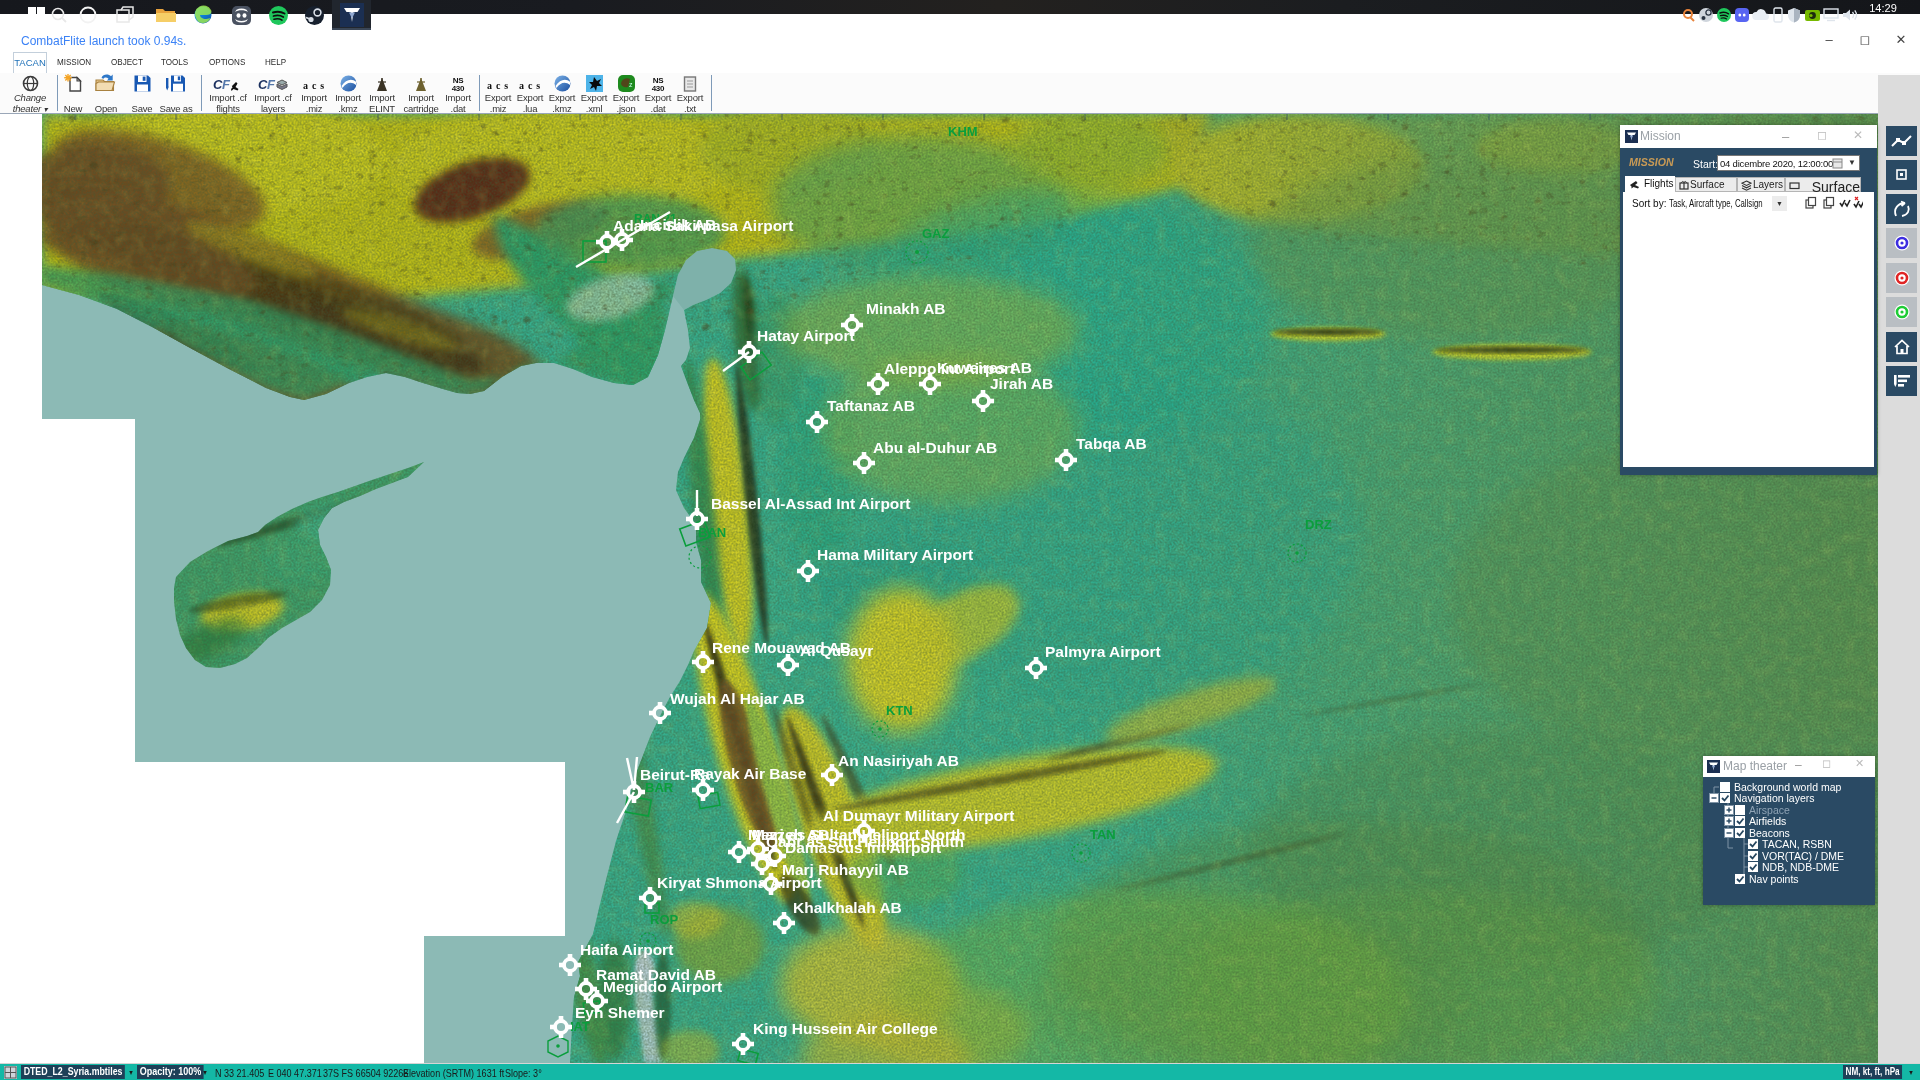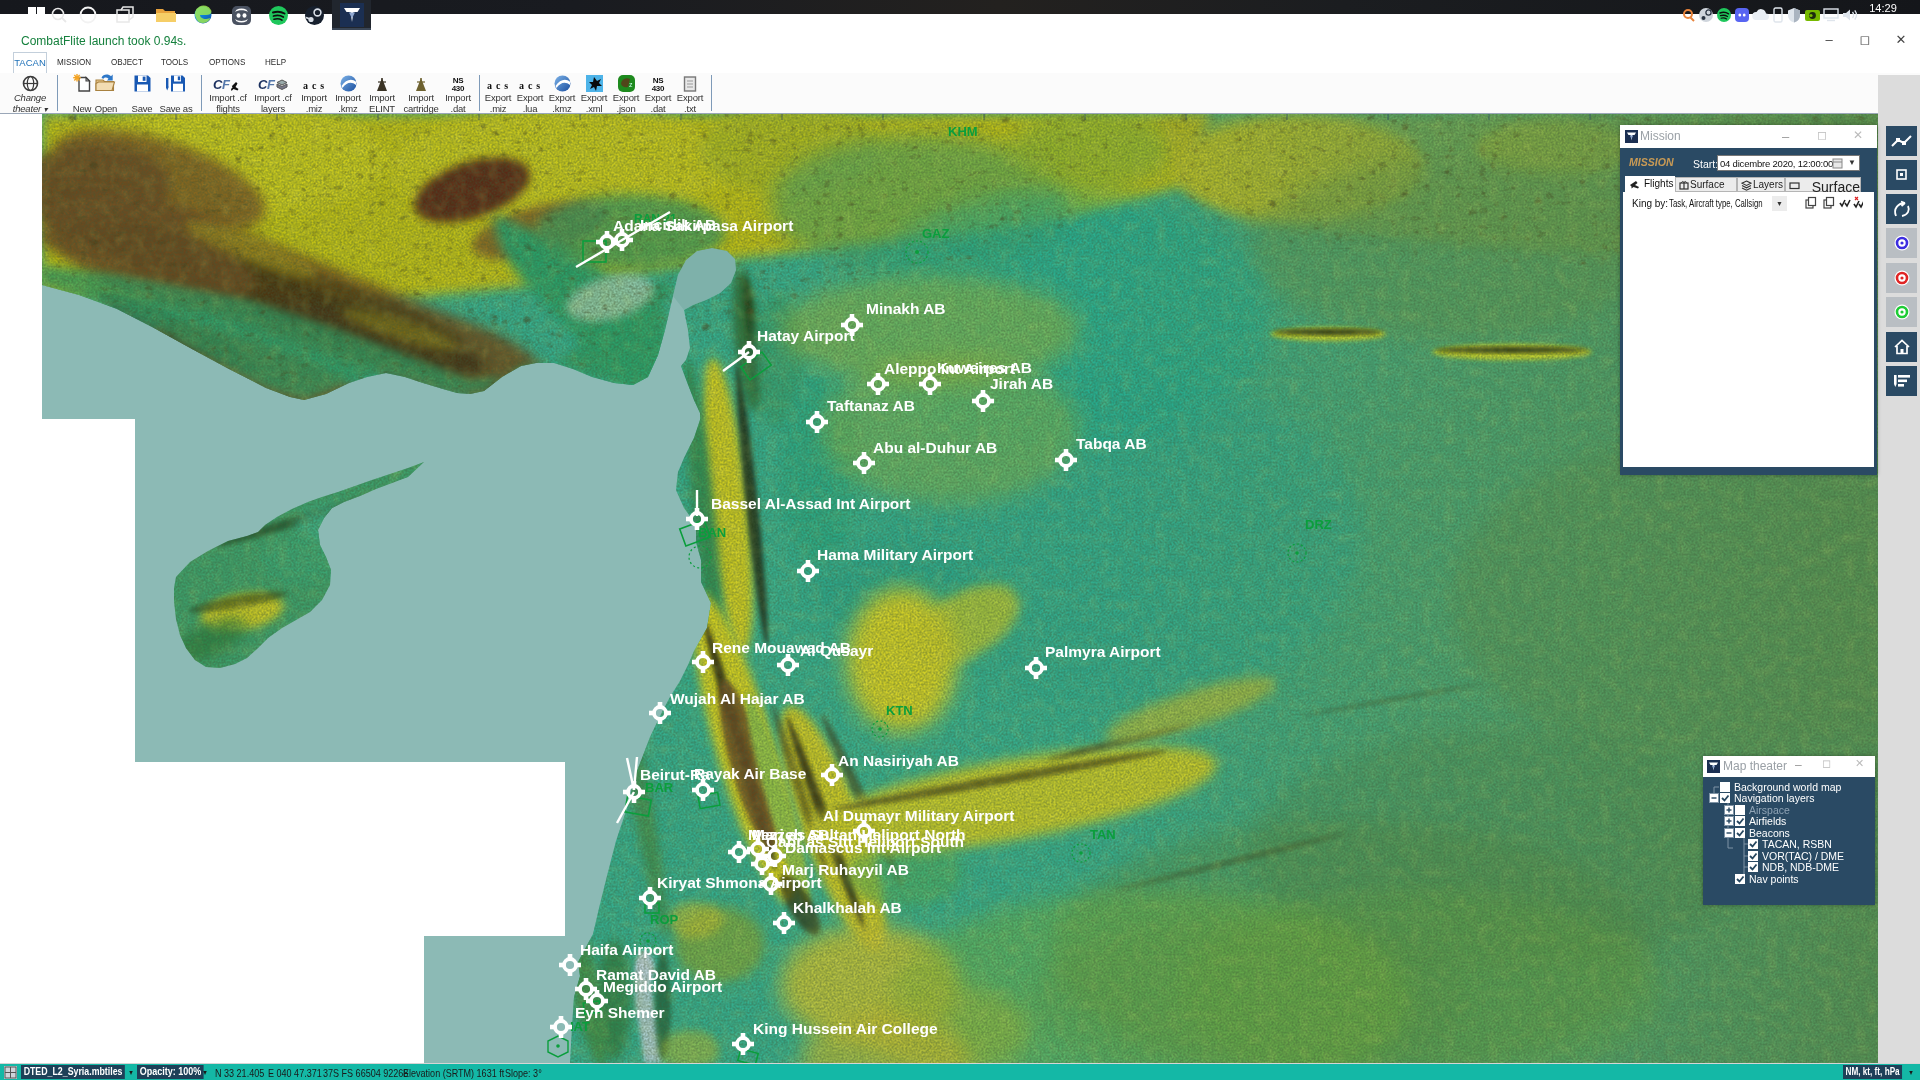--- a/index.html
+++ b/index.html
@@ -5,21 +5,21 @@
 html,body{margin:0;padding:0;width:1920px;height:1080px;overflow:hidden;background:#fff;
 font-family:"Liberation Sans",sans-serif;}
 .abs{position:absolute;}
 
 #taskbar{left:0;top:0;width:1920px;height:14px;background:linear-gradient(90deg,#16181d 0%,#191b20 30%,#23211f 52%,#1b1d20 70%,#14161a 100%);}
 .tbi{position:absolute;top:0;width:38px;height:30px;display:flex;align-items:center;justify-content:center;}
 .tray{position:absolute;top:0;height:30px;display:flex;align-items:center;justify-content:center;}
 #clock{position:absolute;right:4px;top:2px;width:66px;color:#fff;font-size:11px;text-align:center;line-height:13px;}
 
 #titlebar{left:0;top:30px;width:1920px;height:20px;background:#fff;}
-#titletxt{position:absolute;left:21px;top:4px;font-size:12px;color:#15803d;}
+#titletxt{position:absolute;left:21px;top:4px;font-size:12px;color:#3b82f6;}
 .winbtn{position:absolute;top:0px;width:30px;height:20px;color:#444;font-size:13px;text-align:center;line-height:19px;}
 
 #menubar{left:0;top:50px;width:1920px;height:23px;background:#fff;}
 .mi{position:absolute;top:6px;height:16px;font-size:9.5px;color:#2b2b2b;transform:scaleX(.85);transform-origin:0 50%;}
 #mfile{left:13px;top:2px;width:32px;height:21px;border:1px solid #c3cfdb;border-bottom:none;background:#fff;color:#1d70b8;text-align:center;line-height:20px;font-size:9.5px;transform:none;}
 
 #toolbar{left:0;top:73px;width:1920px;height:41px;background:#fbfbfb;border-bottom:1px solid #9aa7b8;box-sizing:border-box;}
 .tsep{position:absolute;top:2px;height:36px;width:1px;background:#7e9ab8;}
 .tbtn{position:absolute;top:2px;text-align:center;font-size:9.5px;color:#333;line-height:10.5px;letter-spacing:-.2px;}
 .tbtn .ic{height:17px;margin-bottom:1px;display:flex;align-items:flex-end;justify-content:center;}
@@ -213,21 +213,21 @@
 </div>
 <div class="abs" id="toolbar">
   <div class="tbtn" style="left:2px;width:56px;font-style:italic;"><div class="ic">
         <svg width="17" height="17">
           <circle cx="8.5" cy="8.5" r="7" fill="none" stroke="#3a3a3a" stroke-width="1.6"></circle>
           <ellipse cx="8.5" cy="8.5" rx="3.2" ry="7" fill="none" stroke="#3a3a3a" stroke-width="1.2"></ellipse>
           <line x1="1.5" y1="8.5" x2="15.5" y2="8.5" stroke="#3a3a3a" stroke-width="1.2"></line>
         </svg>
       </div>Change<br>theater <span style="font-size:8px;">▾</span></div>
   <div class="tsep" style="left:57px;"></div>
-  <div class="tbtn" style="left:60px;width:44px;"><div class="ic">
+  <div class="tbtn" style="left:51px;width:44px;"><div class="ic">
         <svg width="18" height="18">
           <path d="M6 3.5 h7 l3.5 3.5 v10 h-10.5 z" fill="#fff" stroke="#444" stroke-width="1.4"></path>
           <path d="M13 3.5 l3.5 3.5 h-3.5 z" fill="#bbb" stroke="#444" stroke-width="1.1"></path>
           <g stroke="#f4a425" stroke-width="1.4">
             <line x1="4" y1="0" x2="4" y2="7.5"></line>
             <line x1="0.2" y1="3.7" x2="7.8" y2="3.7"></line>
             <line x1="1.3" y1="1" x2="6.7" y2="6.4"></line>
             <line x1="6.7" y1="1" x2="1.3" y2="6.4"></line>
           </g>
           <circle cx="4" cy="3.7" r="1.8" fill="#f4a425"></circle>
@@ -778,21 +778,21 @@
         <span style="position:absolute;left:15px;top:1px;font-size:10px;">Layers</span>
       </div>
     <div class="abs" style="left:162px;top:1px;width:76px;height:15px;background:#ececec;border:1px solid #b5b5b5;box-sizing:border-box;font-size:10.5px;color:#222;">
         <svg class="abs" style="left:3px;top:4px;" width="11" height="8">
           <rect x="1" y="1" width="9" height="5.5" fill="none" stroke="#333" stroke-width="1.2"></rect>
         </svg>
         <span style="position:absolute;left:15px;top:1px;font-size:14px;text-align:right;">Surface units</span>
       </div>
   </div>
   <div class="abs" style="left:3px;top:67px;width:251px;height:275px;background:#fff;">
-    <div class="abs" style="left:9px;top:6px;font-size:10px;color:#111;">King by:</div>
+    <div class="abs" style="left:9px;top:6px;font-size:10px;color:#111;">Sort by:</div>
     <div class="abs" style="left:46px;top:6px;font-size:10px;color:#111;transform:scaleX(.78);transform-origin:0 0;white-space:nowrap;">Task, Aircraft type, Callsign</div>
     <div class="abs" style="left:149px;top:4px;width:15px;height:15px;background:#ececec;text-align:center;font-size:7px;color:#333;line-height:15px;">▼</div>
     <svg class="abs" style="left:180px;top:4px;" width="60" height="14">
       <g fill="none" stroke="#444" stroke-width="1.2">
         <rect x="3" y="4" width="7" height="8"></rect>
           <rect x="5.5" y="1.5" width="7" height="8" fill="#fff"></rect>
         <rect x="21" y="4" width="7" height="8"></rect>
           <rect x="23.5" y="1.5" width="7" height="8" fill="#fff"></rect>
       </g>
       <g fill="none" stroke="#222" stroke-width="1.6">

